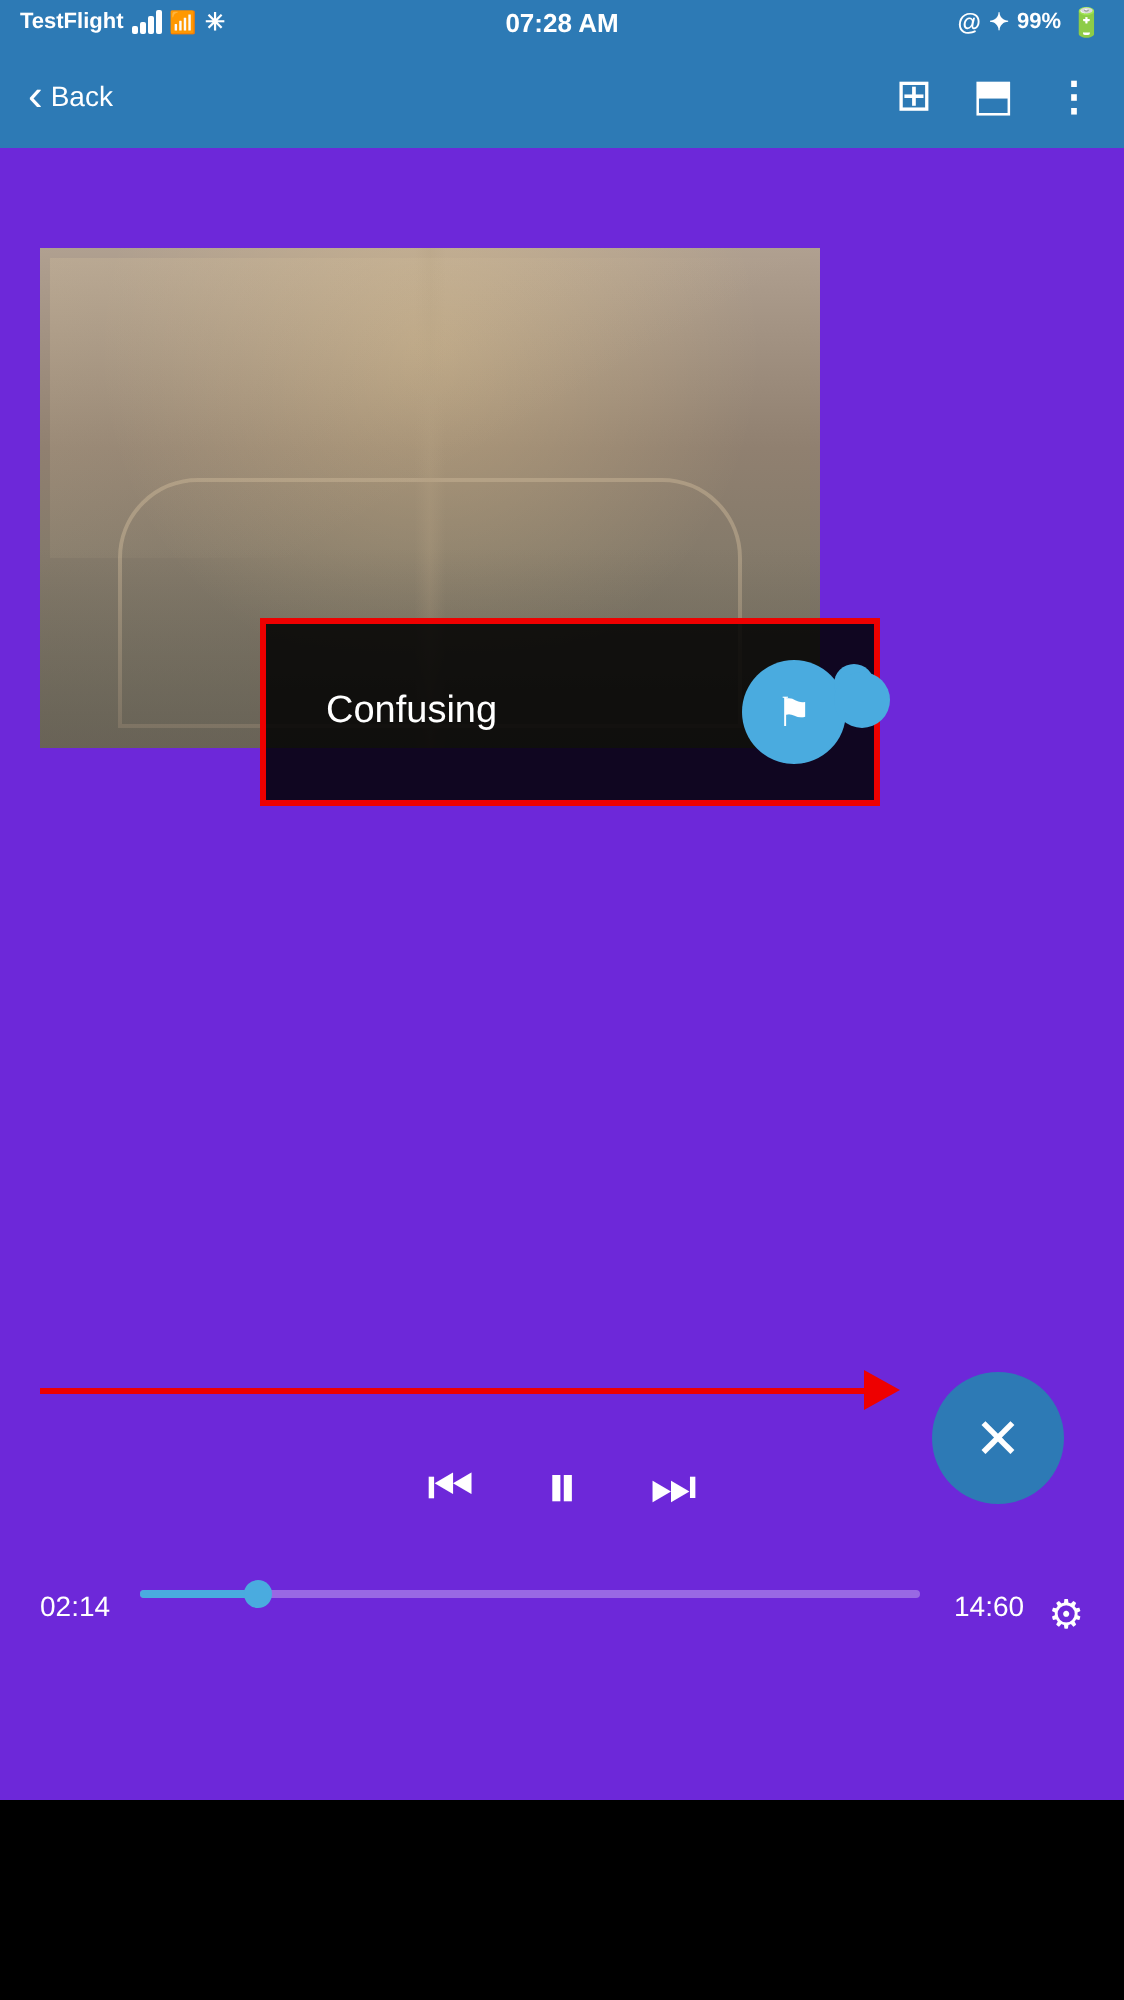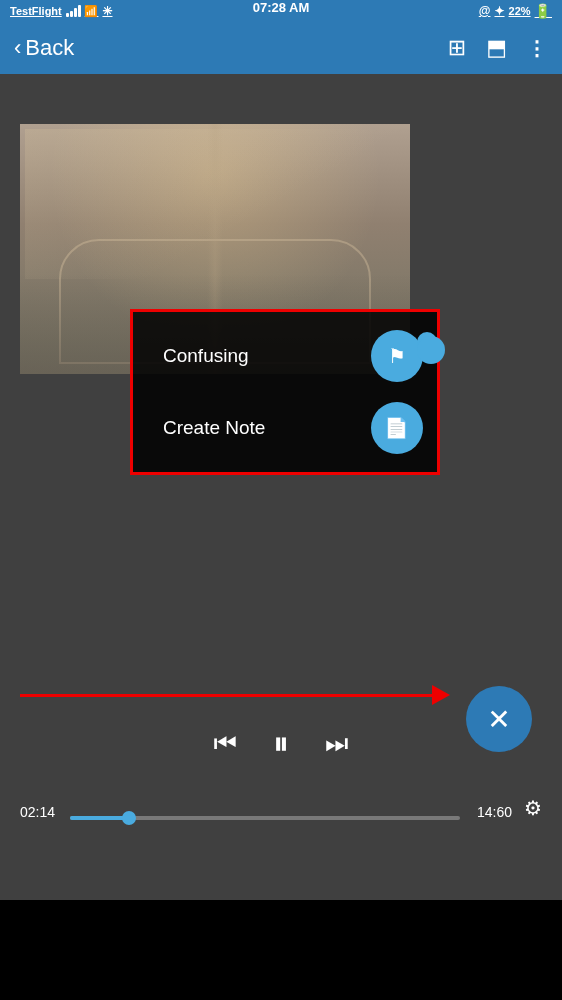--- a/index.html
+++ b/index.html
@@ -10,26 +10,26 @@
       font-family: -apple-system, BlinkMacSystemFont, 'Helvetica Neue', sans-serif;
       background: #000;
     }
 
     
     .status-bar {
       width: 100%;
       height: 22px;
       background: #2d7ab5;
       display: flex;
+      align-items: center;
       justify-content: space-between;
       padding: 0 10px;
       color: white;
       font-size: 11px;
       font-weight: 600;
-      text-decoration: underline;
     }
     .status-left { display: flex; align-items: center; gap: 4px; }
     .status-right { display: flex; align-items: center; gap: 4px; }
     .signal-bar { display: flex; align-items: flex-end; gap: 1px; }
     .signal-bar span { background: white; width: 3px; border-radius: 1px; }
 
     
     .nav-bar {
       width: 100%;
       height: 52px;
@@ -45,30 +45,30 @@
       align-items: center;
       gap: 4px;
       font-size: 18px;
       cursor: pointer;
     }
     .nav-back .chevron {
       font-size: 22px;
       font-weight: 300;
       line-height: 1;
     }
-    .nav-back-text { font-size: 22px; }
+    .nav-back-text { font-size: 14px; }
     .nav-icons { display: flex; align-items: center; gap: 20px; }
     .nav-icon { font-size: 22px; cursor: pointer; }
     .nav-dots { font-size: 24px; font-weight: bold; cursor: pointer; letter-spacing: 1px; }
 
     
     .main-area {
       width: 100%;
       height: 826px;
-      background: #404040;
+      background: #6d28d9;
       position: relative;
       display: flex;
       align-items: center;
       justify-content: flex-start;
     }
 
     
     .video-thumb {
       position: absolute;
       top: 50px;
@@ -211,21 +211,21 @@
     }
 
     
     .progress-bar-area {
       position: absolute;
       bottom: 80px;
       left: 0;
       width: 100%;
       padding: 0 20px;
       display: flex;
-      align-items: flex-end;
+      align-items: flex-start;
       gap: 12px;
     }
     .time-label {
       color: white;
       font-size: 14px;
       min-width: 38px;
     }
     .progress-track {
       flex: 1;
       height: 4px;
@@ -270,21 +270,21 @@
       <span style="height:9px"></span>
       <span style="height:12px"></span>
     </div>
     <span>📶</span>
     <span style="font-size:12px">✳</span>
   </div>
   <span class="status-center" style="position:absolute;left:50%;transform:translateX(-50%);font-size:13px">07:28 AM</span>
   <div class="status-right">
     <span style="font-size:12px">@</span>
     <span style="font-size:12px">✦</span>
-    <span>22%</span>
+    <span>99%</span>
     <span style="font-size:14px">🔋</span>
   </div>
 </div>
 
 <div class="nav-bar">
   <div class="nav-back">
     <span class="chevron">‹</span>
     <span class="nav-back-text">Back</span>
   </div>
   <div class="nav-icons">
@@ -313,26 +313,20 @@
 
     <div class="popup-item">
       <span class="popup-item-label">Confusing</span>
       <div class="popup-btn" style="overflow:visible">
         <span style="font-size:20px">⚑</span>
         <div style="position:absolute;right:-22px;top:6px;width:28px;height:28px;background:#4aabdf;border-radius:50%;z-index:1;"></div>
       </div>
     </div>
 
 
-    <div class="popup-item">
-      <span class="popup-item-label">Create Note</span>
-      <div class="popup-btn">
-        <span style="font-size:20px">📄</span>
-      </div>
-    </div>
 
   </div>
 
   <div class="arrow-container">
     <div class="arrow-line"></div>
     <div class="arrow-head"></div>
   </div>
 
   <div class="playback-controls">
     <span class="ctrl-btn">⏮</span>

